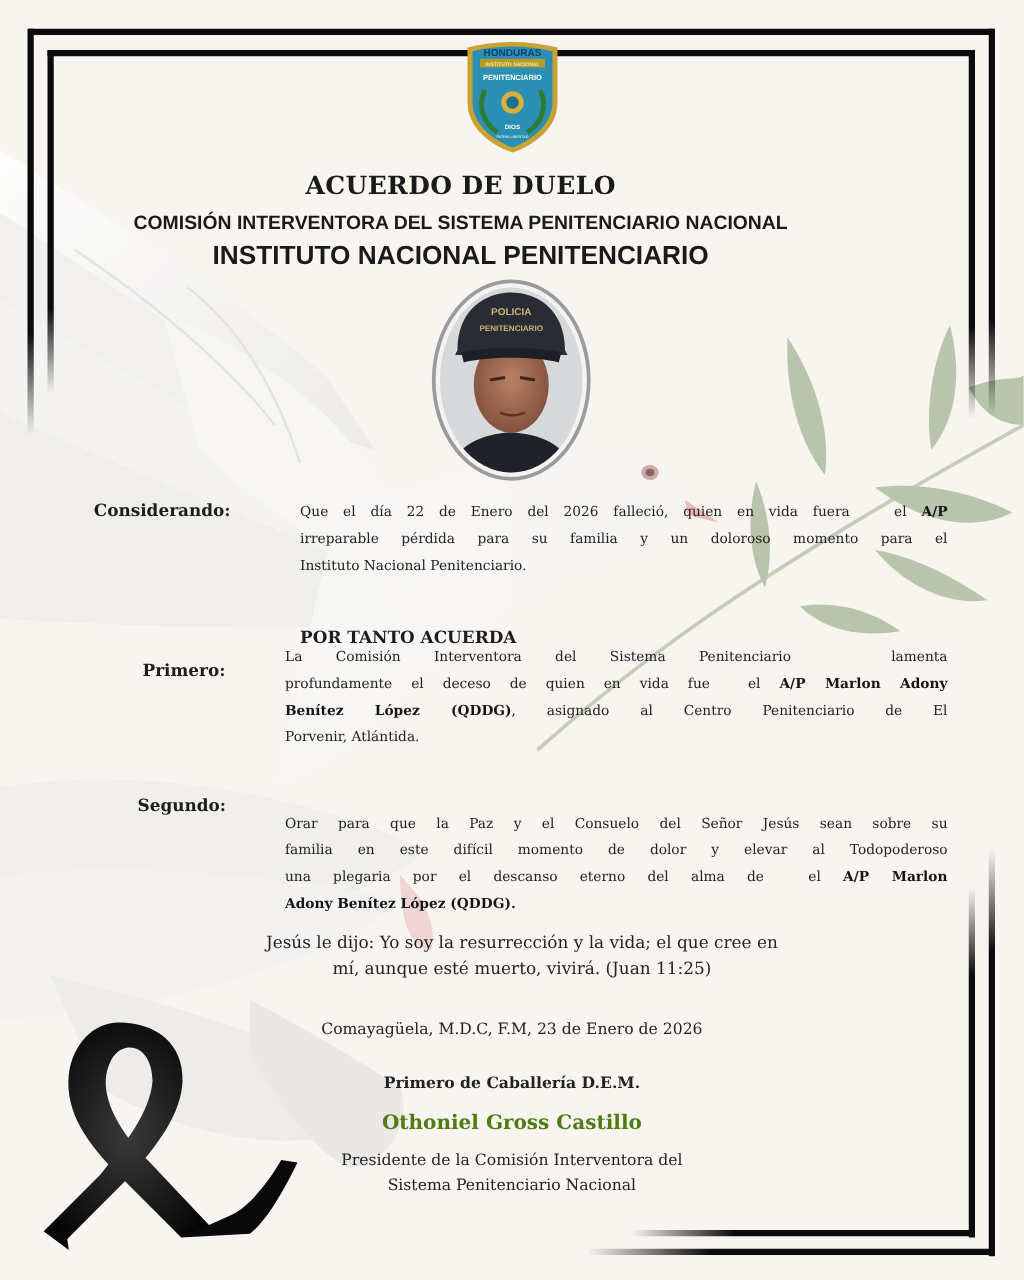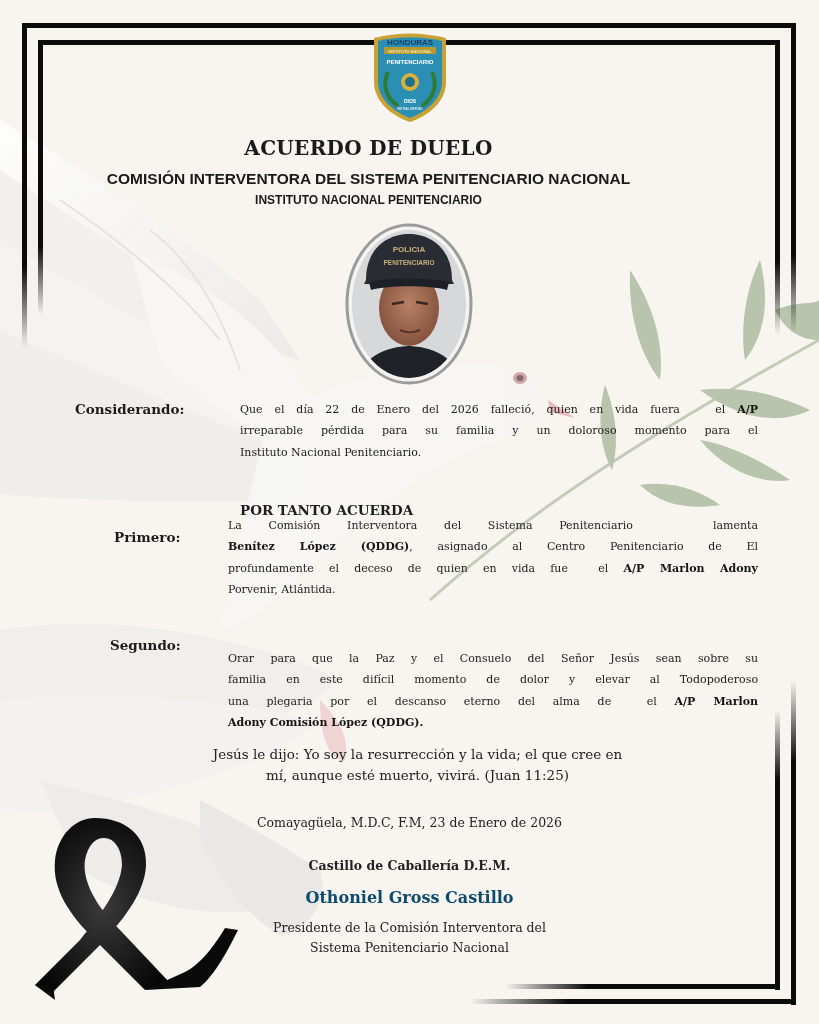--- a/index.html
+++ b/index.html
@@ -3,21 +3,21 @@
 <meta charset="utf-8">
 <style>
   html, body { margin:0; padding:0; }
   body { width:819px; height:1024px; position:relative; overflow:hidden;
          background:#f8f5f1; font-family:"DejaVu Serif", serif; color:#1f1d1b; }
   .bg { position:absolute; inset:0; }
   .abs { position:absolute; }
   .title { position:absolute; left:0; width:737px; text-align:center; }
   .t1 { top:136px; font-family:"DejaVu Serif", serif; font-weight:bold; font-size:20px; letter-spacing:0.3px; color:#1a1a1a; }
   .t2 { top:170px; font-family:"Liberation Sans", sans-serif; font-weight:bold; font-size:15.5px; color:#1a1a1a; }
-  .t3 { top:193px; font-family:"Liberation Sans", sans-serif; font-weight:bold; font-size:12px; color:#1a1a1a; }
+  .t3 { top:193px; font-family:"Liberation Sans", sans-serif; font-weight:bold; font-size:21px; color:#1a1a1a; }
   .label { position:absolute; font-family:"DejaVu Serif", serif; font-weight:bold; font-size:13.5px; color:#1d1d1d; }
   .para { position:absolute; font-family:"DejaVu Serif", serif; font-size:11px; line-height:21.3px; color:#232220; text-align:justify; text-align-last:left; }
   .para b { font-weight:bold; color:#151515; }
   .center { position:absolute; left:0; width:819px; text-align:center; font-family:"DejaVu Serif", serif; color:#222; }
 </style>
 </head>
 <body>
 
 <svg class="bg" width="819" height="1024" viewBox="0 0 819 1024">
   <defs>
@@ -150,34 +150,34 @@
     <div style="text-align: justify; text-align-last: justify; white-space: pre;"><span>Que el día 22 de Enero del 2026 falleció, quien en vida fuera   el </span><b>A/P</b></div>
     <div style="text-align: justify; text-align-last: justify; white-space: pre;"><span>irreparable pérdida para su familia y un doloroso momento para el</span></div>
     <div style="text-align: left; text-align-last: left; white-space: pre;"><span>Instituto Nacional Penitenciario.</span></div>
   </div>
 
 <div class="label" style="left:240px;top:502px;font-size:13.5px;">POR TANTO ACUERDA</div>
 
 <div class="label" style="left:114px;top:529px;text-align:right;">Primero:</div>
 <div class="para" style="left:228px;top:515px;width:530px;">
     <div style="text-align: justify; text-align-last: justify; white-space: pre;"><span>La Comisión Interventora del Sistema Penitenciario   lamenta</span></div>
+    <div style="text-align: justify; text-align-last: justify; white-space: pre;"><span>profundamente el deceso de quien en vida fue  el </span><b>A/P Marlon Adony</b></div>
     <div style="text-align: justify; text-align-last: justify; white-space: pre;"><b>Benítez López (QDDG)</b><span>, asignado al Centro Penitenciario de El</span></div>
-    <div style="text-align: justify; text-align-last: justify; white-space: pre;"><span>profundamente el deceso de quien en vida fue  el </span><b>A/P Marlon Adony</b></div>
     <div style="text-align: right; text-align-last: left; white-space: pre;"><span>Porvenir, Atlántida.</span></div>
   </div>
 
 <div class="label" style="left:110px;top:637px;">Segundo:</div>
 <div class="para" style="left:228px;top:648px;width:530px;">
     <div style="text-align: justify; text-align-last: justify; white-space: pre;"><span>Orar para que la Paz y el Consuelo del Señor Jesús sean sobre su</span></div>
     <div style="text-align: justify; text-align-last: justify; white-space: pre;"><span>familia en este difícil momento de dolor y elevar al Todopoderoso</span></div>
     <div style="text-align: justify; text-align-last: justify; white-space: pre;"><span>una plegaria por el descanso eterno del alma de  el </span><b>A/P Marlon</b></div>
-    <div style="text-align: left; text-align-last: left; white-space: pre;"><b>Adony Comisión López (QDDG).</b></div>
+    <div style="text-align: left; text-align-last: left; white-space: pre;"><b>Adony Benítez López (QDDG).</b></div>
   </div>
 
 <div class="center" style="top:746px;font-size:13.5px;left:8px;">Jesús le dijo: Yo soy la resurrección y la vida; el que cree en</div>
 <div class="center" style="top:767px;font-size:13.5px;left:8px;">mí, aunque esté muerto, vivirá. (Juan 11:25)</div>
 
 <div class="center" style="top:815px;font-size:12.5px;">Comayagüela, M.D.C, F.M, 23 de Enero de 2026</div>
 
-<div class="center" style="top:858px;font-size:12.5px;font-weight:bold;">Castillo de Caballería D.E.M.</div>
-<div class="center" style="top:888px;font-size:16px;font-weight:bold;color:#0c4a6e;">Othoniel Gross Castillo</div>
+<div class="center" style="top:858px;font-size:12.5px;font-weight:bold;">Primero de Caballería D.E.M.</div>
+<div class="center" style="top:888px;font-size:16px;font-weight:bold;color:#4d7c0f;">Othoniel Gross Castillo</div>
 <div class="center" style="top:920px;font-size:12.5px;">Presidente de la Comisión Interventora del</div>
 <div class="center" style="top:940px;font-size:12.5px;">Sistema Penitenciario Nacional</div>
 
 </body></html>

